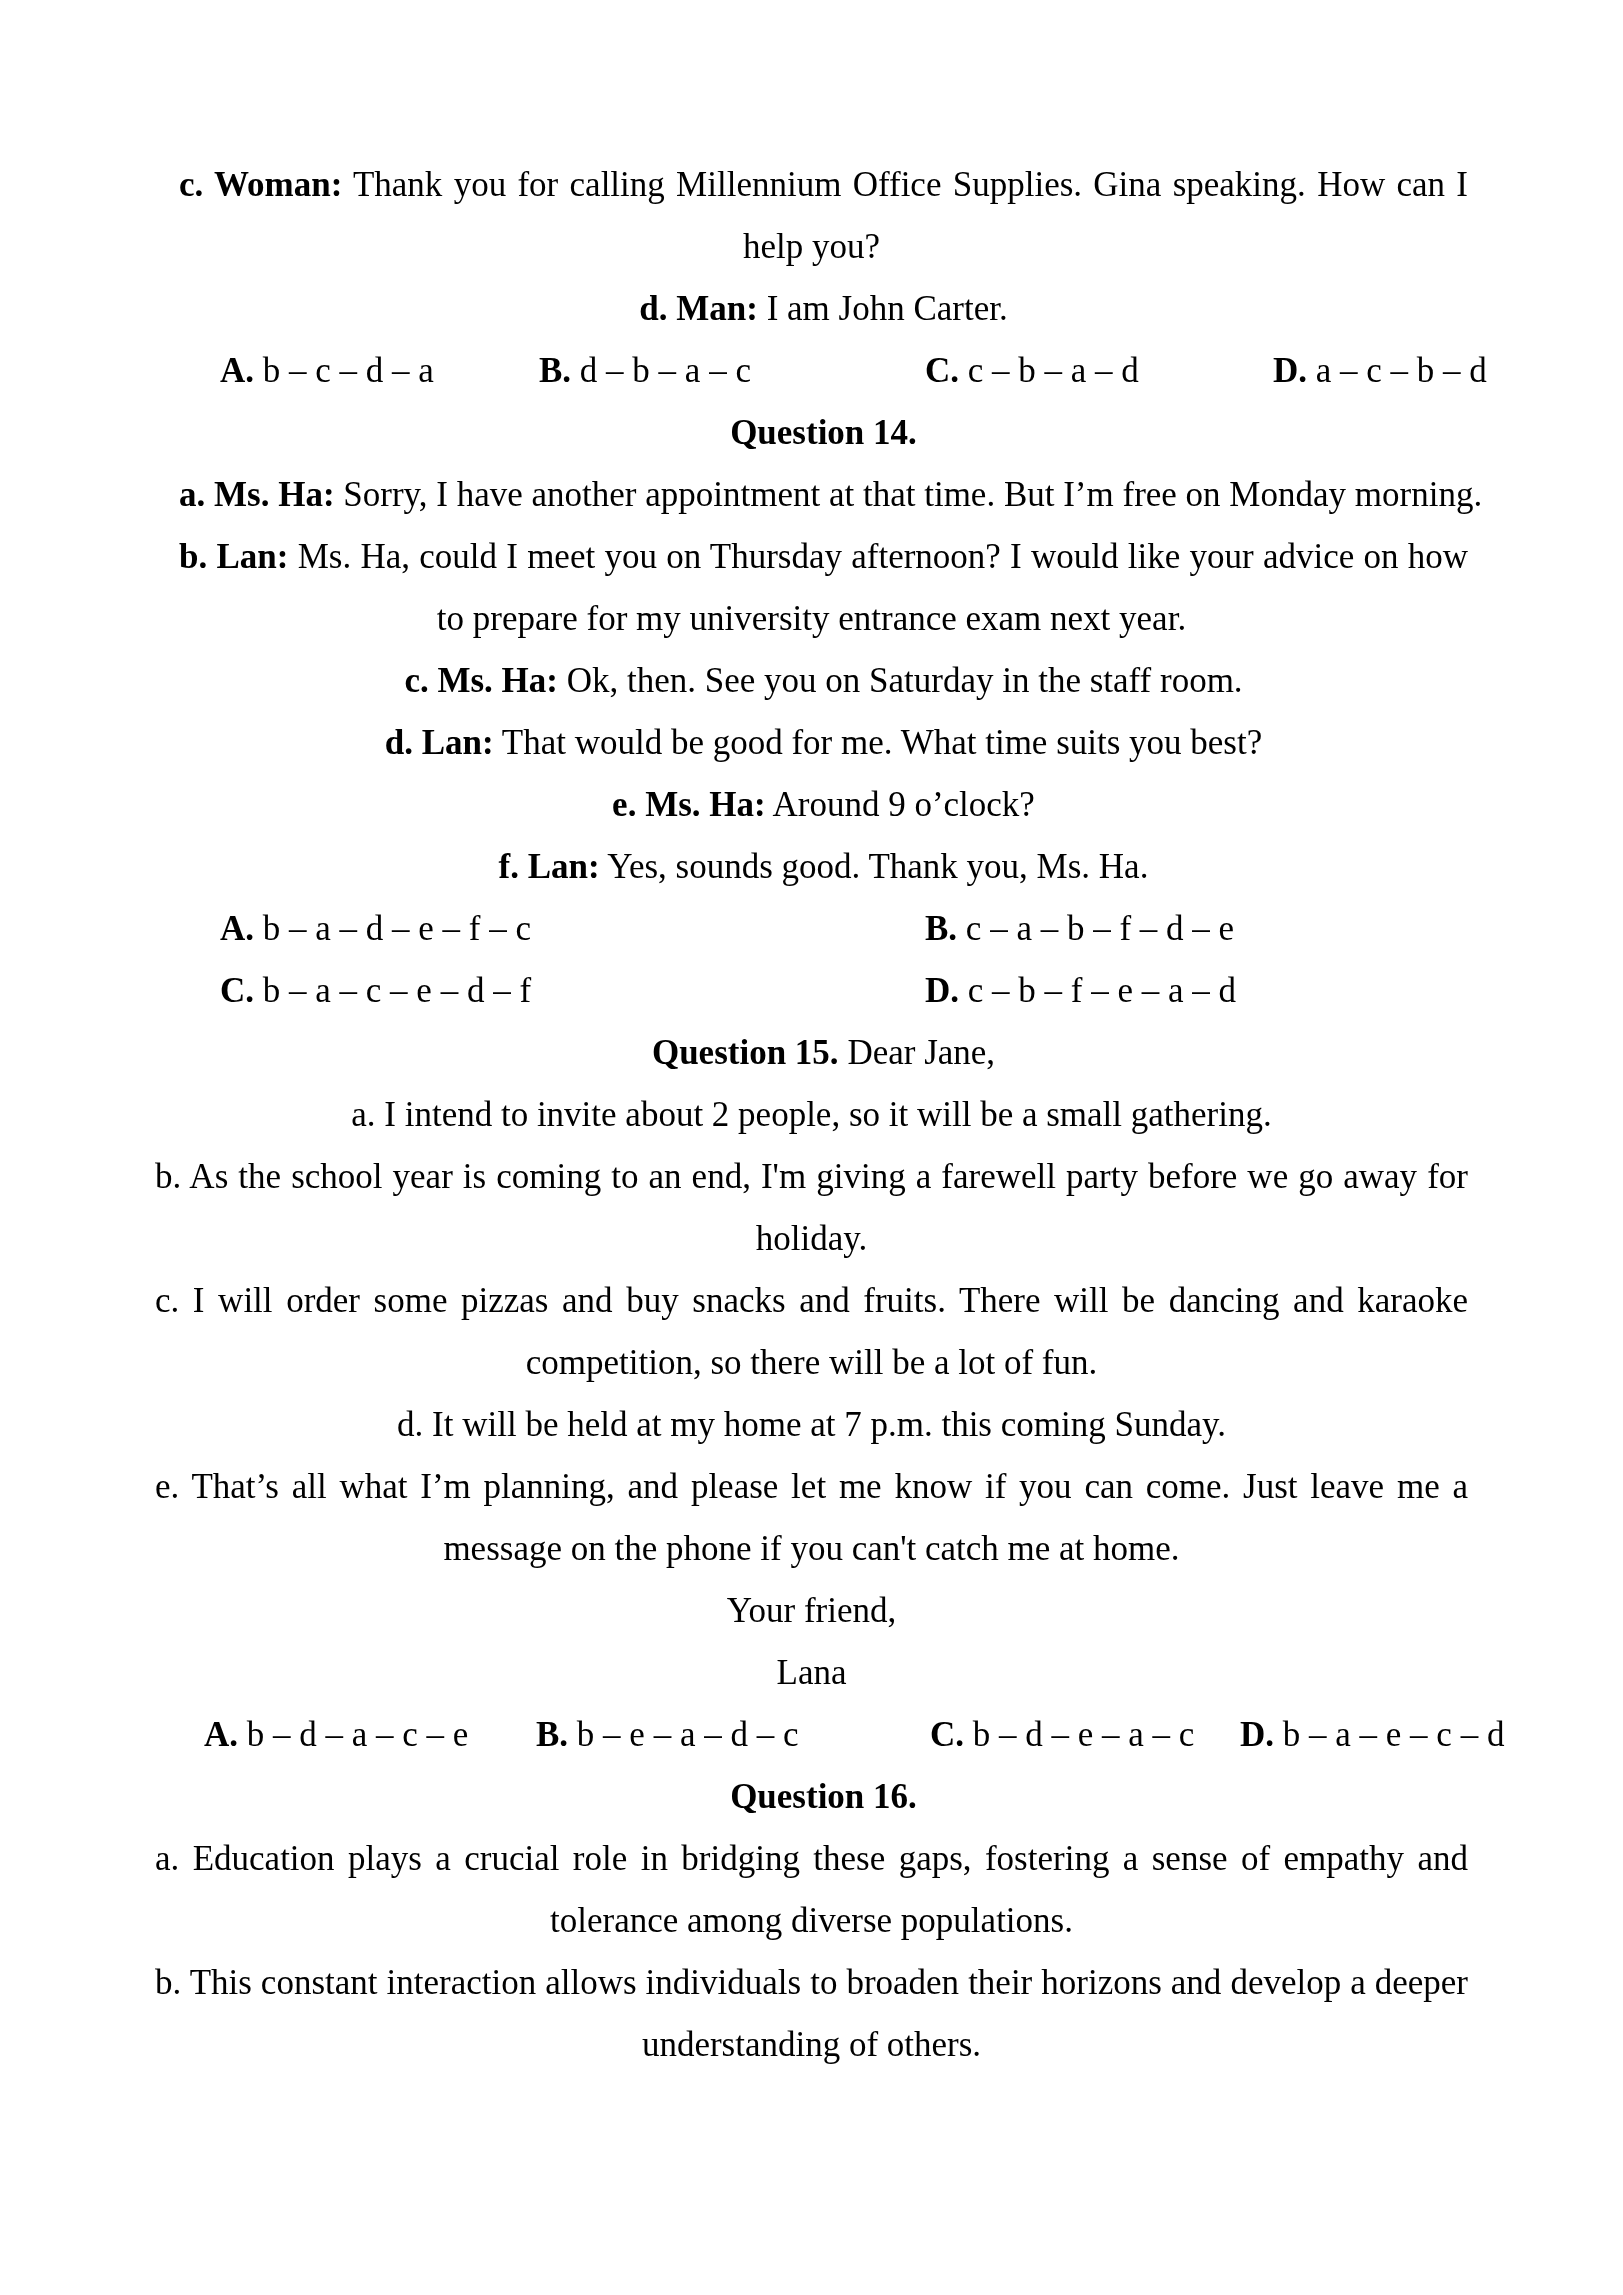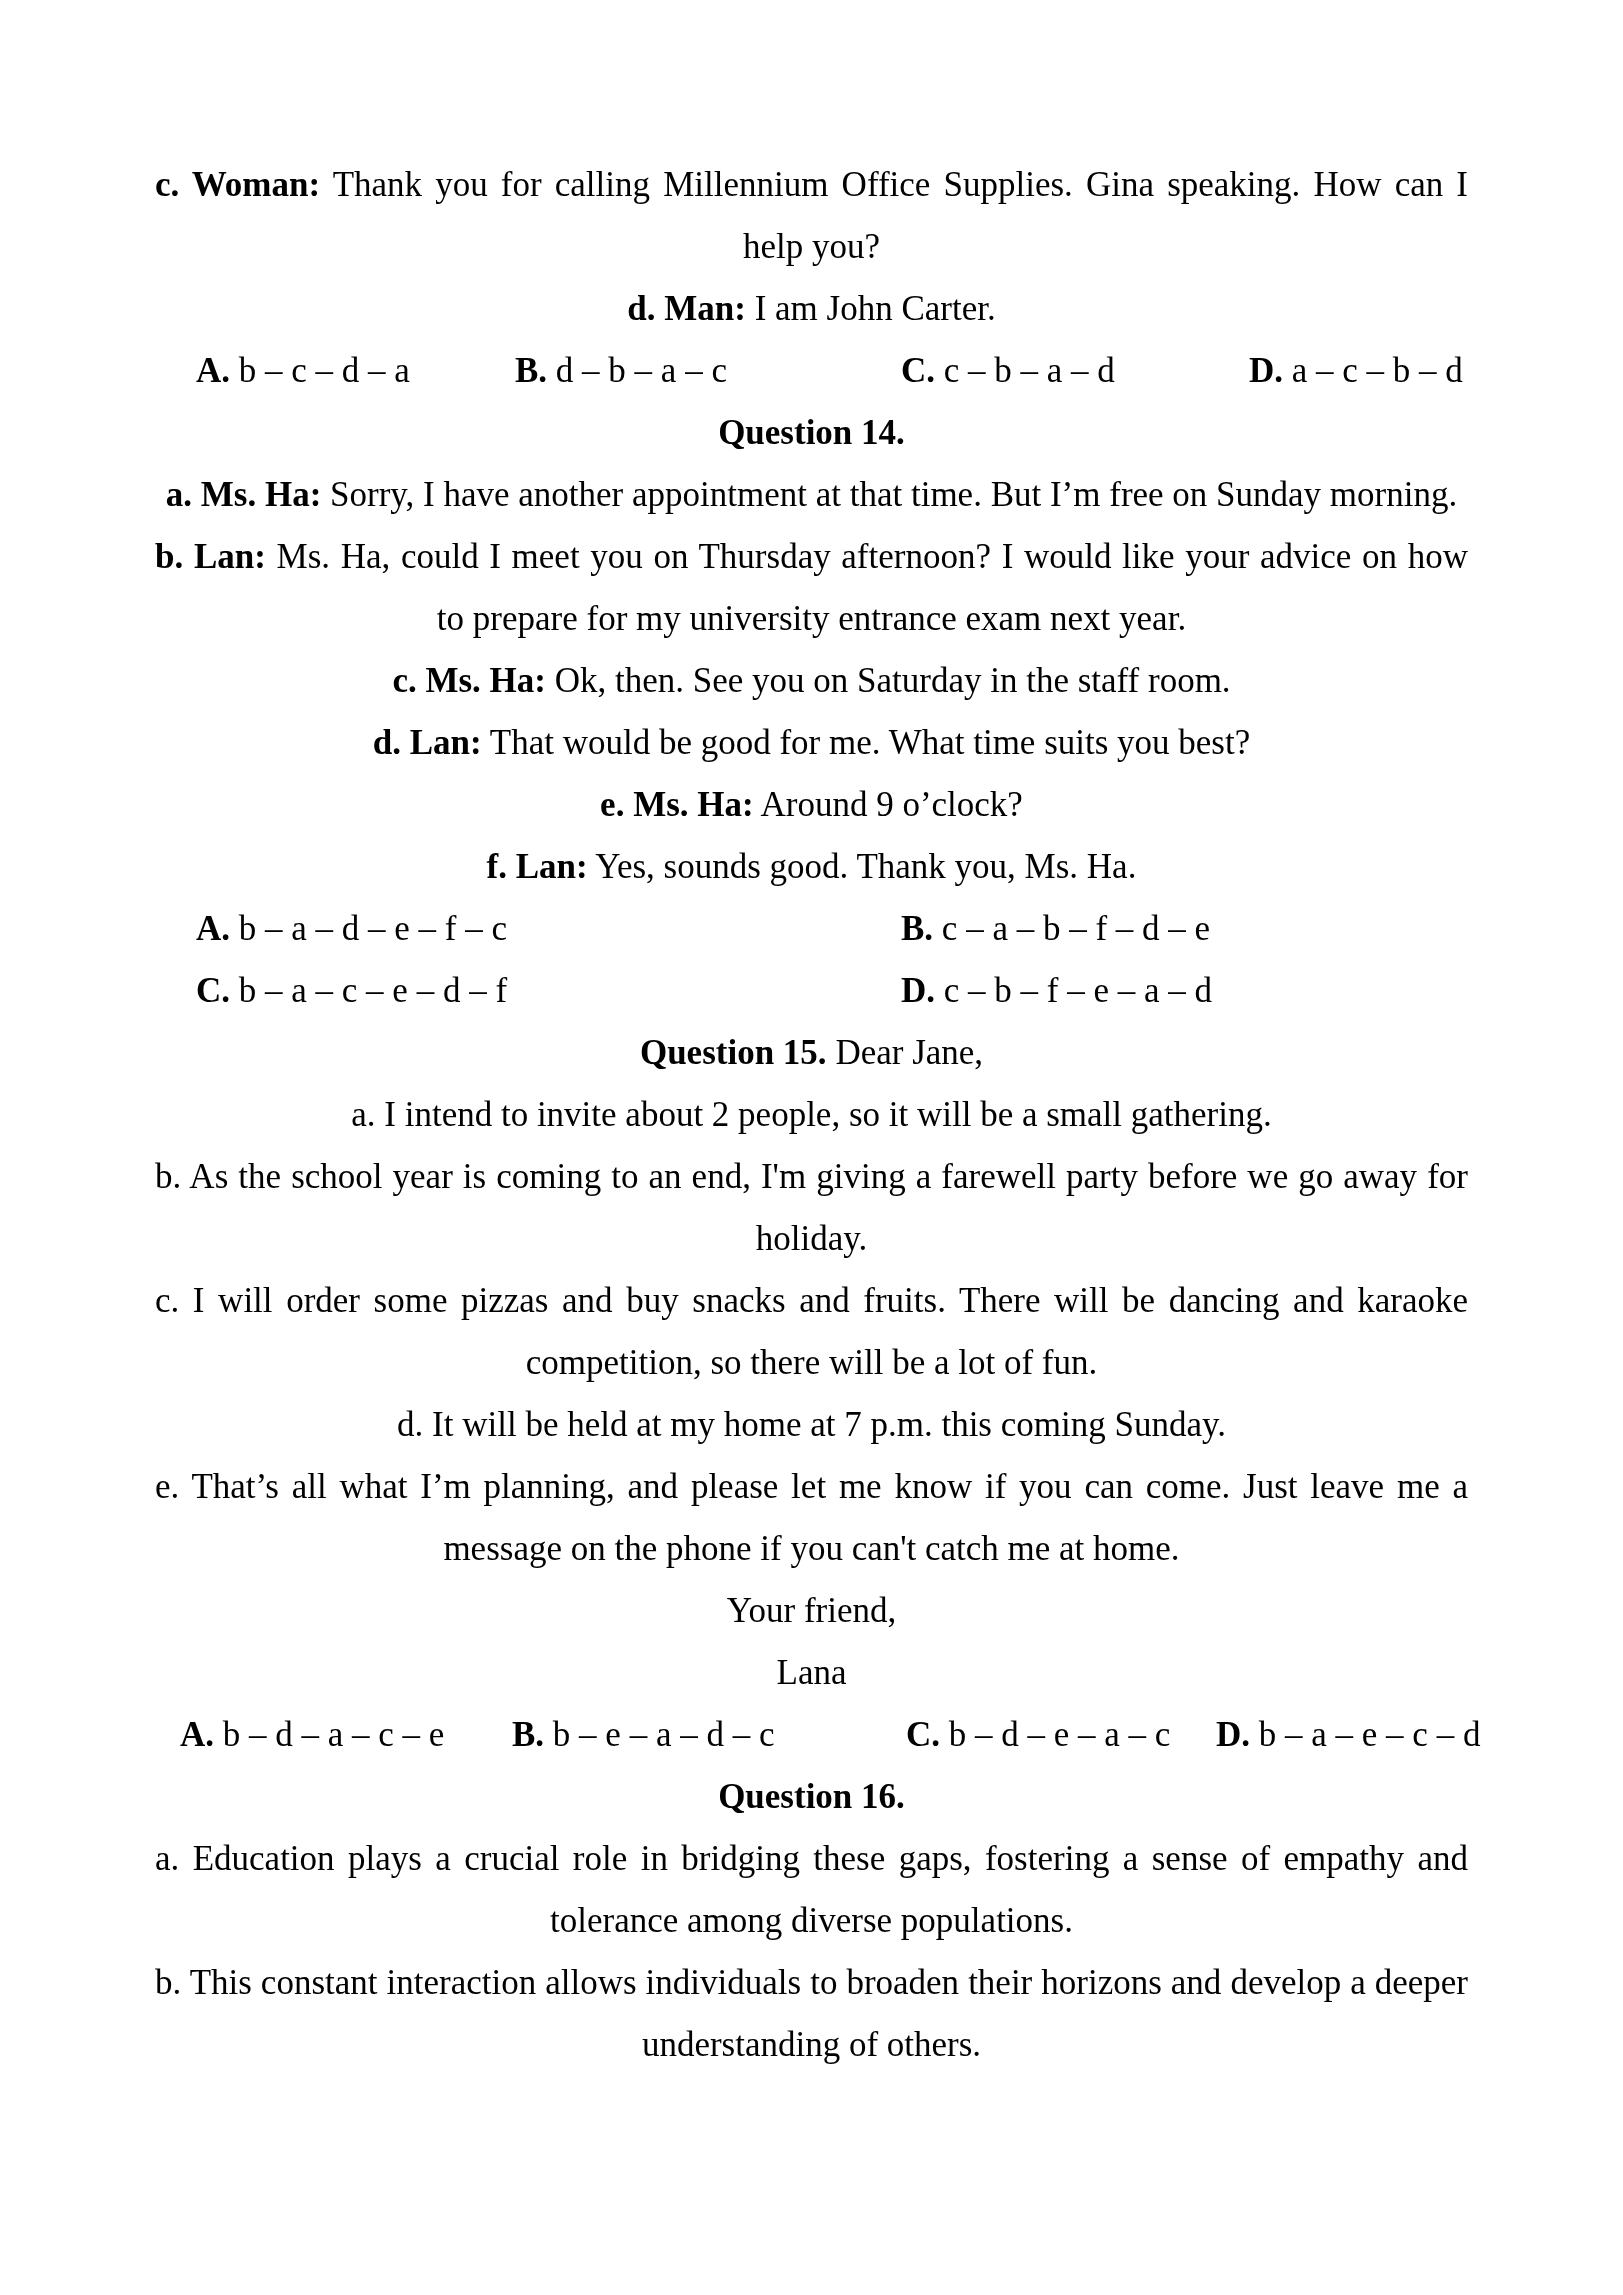--- a/index.html
+++ b/index.html
@@ -19,21 +19,21 @@
     height: 62px;
     line-height: 62px;
     white-space: nowrap;
     text-align: center;
   }
   .ln.just {
     white-space: normal;
     text-align: justify;
     text-align-last: justify;
   }
-  b { font-weight: bold; }
+  b { font-weight: bold; margin-left: 24px; }
   .opts {
     position: relative;
     height: 62px;
     line-height: 62px;
   }
   .opt { position: absolute; white-space: nowrap; top: 0; }
   .row-q13 .oA { left: 41px; }
   .row-q13 .oB { left: 360px; }
   .row-q13 .oC { left: 746px; }
   .row-q13 .oD { left: 1094px; }
@@ -55,21 +55,21 @@
 
   <div class="opts row-q13">
     <span class="opt oA"><b>A.</b><span> b – c – d – a</span></span>
     <span class="opt oB"><b>B.</b><span> d – b – a – c</span></span>
     <span class="opt oC"><b>C.</b><span> c – b – a – d</span></span>
     <span class="opt oD"><b>D.</b><span> a – c – b – d</span></span>
   </div>
 
   <div class="ln"><b>Question 14.</b></div>
 
-  <div class="ln"><b>a. Ms. Ha:</b><span> Sorry, I have another appointment at that time. But I’m free on Sunday morning.</span></div>
+  <div class="ln"><b>a. Ms. Ha:</b><span> Sorry, I have another appointment at that time. But I’m free on Monday morning.</span></div>
   <div class="ln just"><b>b. Lan:</b><span> Ms. Ha, could I meet you on Thursday afternoon? I would like your advice on how</span></div>
   <div class="ln"><span>to prepare for my university entrance exam next year.</span></div>
   <div class="ln"><b>c. Ms. Ha:</b><span> Ok, then. See you on Saturday in the staff room.</span></div>
   <div class="ln"><b>d. Lan:</b><span> That would be good for me. What time suits you best?</span></div>
   <div class="ln"><b>e. Ms. Ha:</b><span> Around 9 o’clock?</span></div>
   <div class="ln"><b>f. Lan:</b><span> Yes, sounds good. Thank you, Ms. Ha.</span></div>
 
   <div class="opts row-2col">
     <span class="opt o1"><b>A.</b><span> b – a – d – e – f – c</span></span>
     <span class="opt o2"><b>B.</b><span> c – a – b – f – d – e</span></span>

